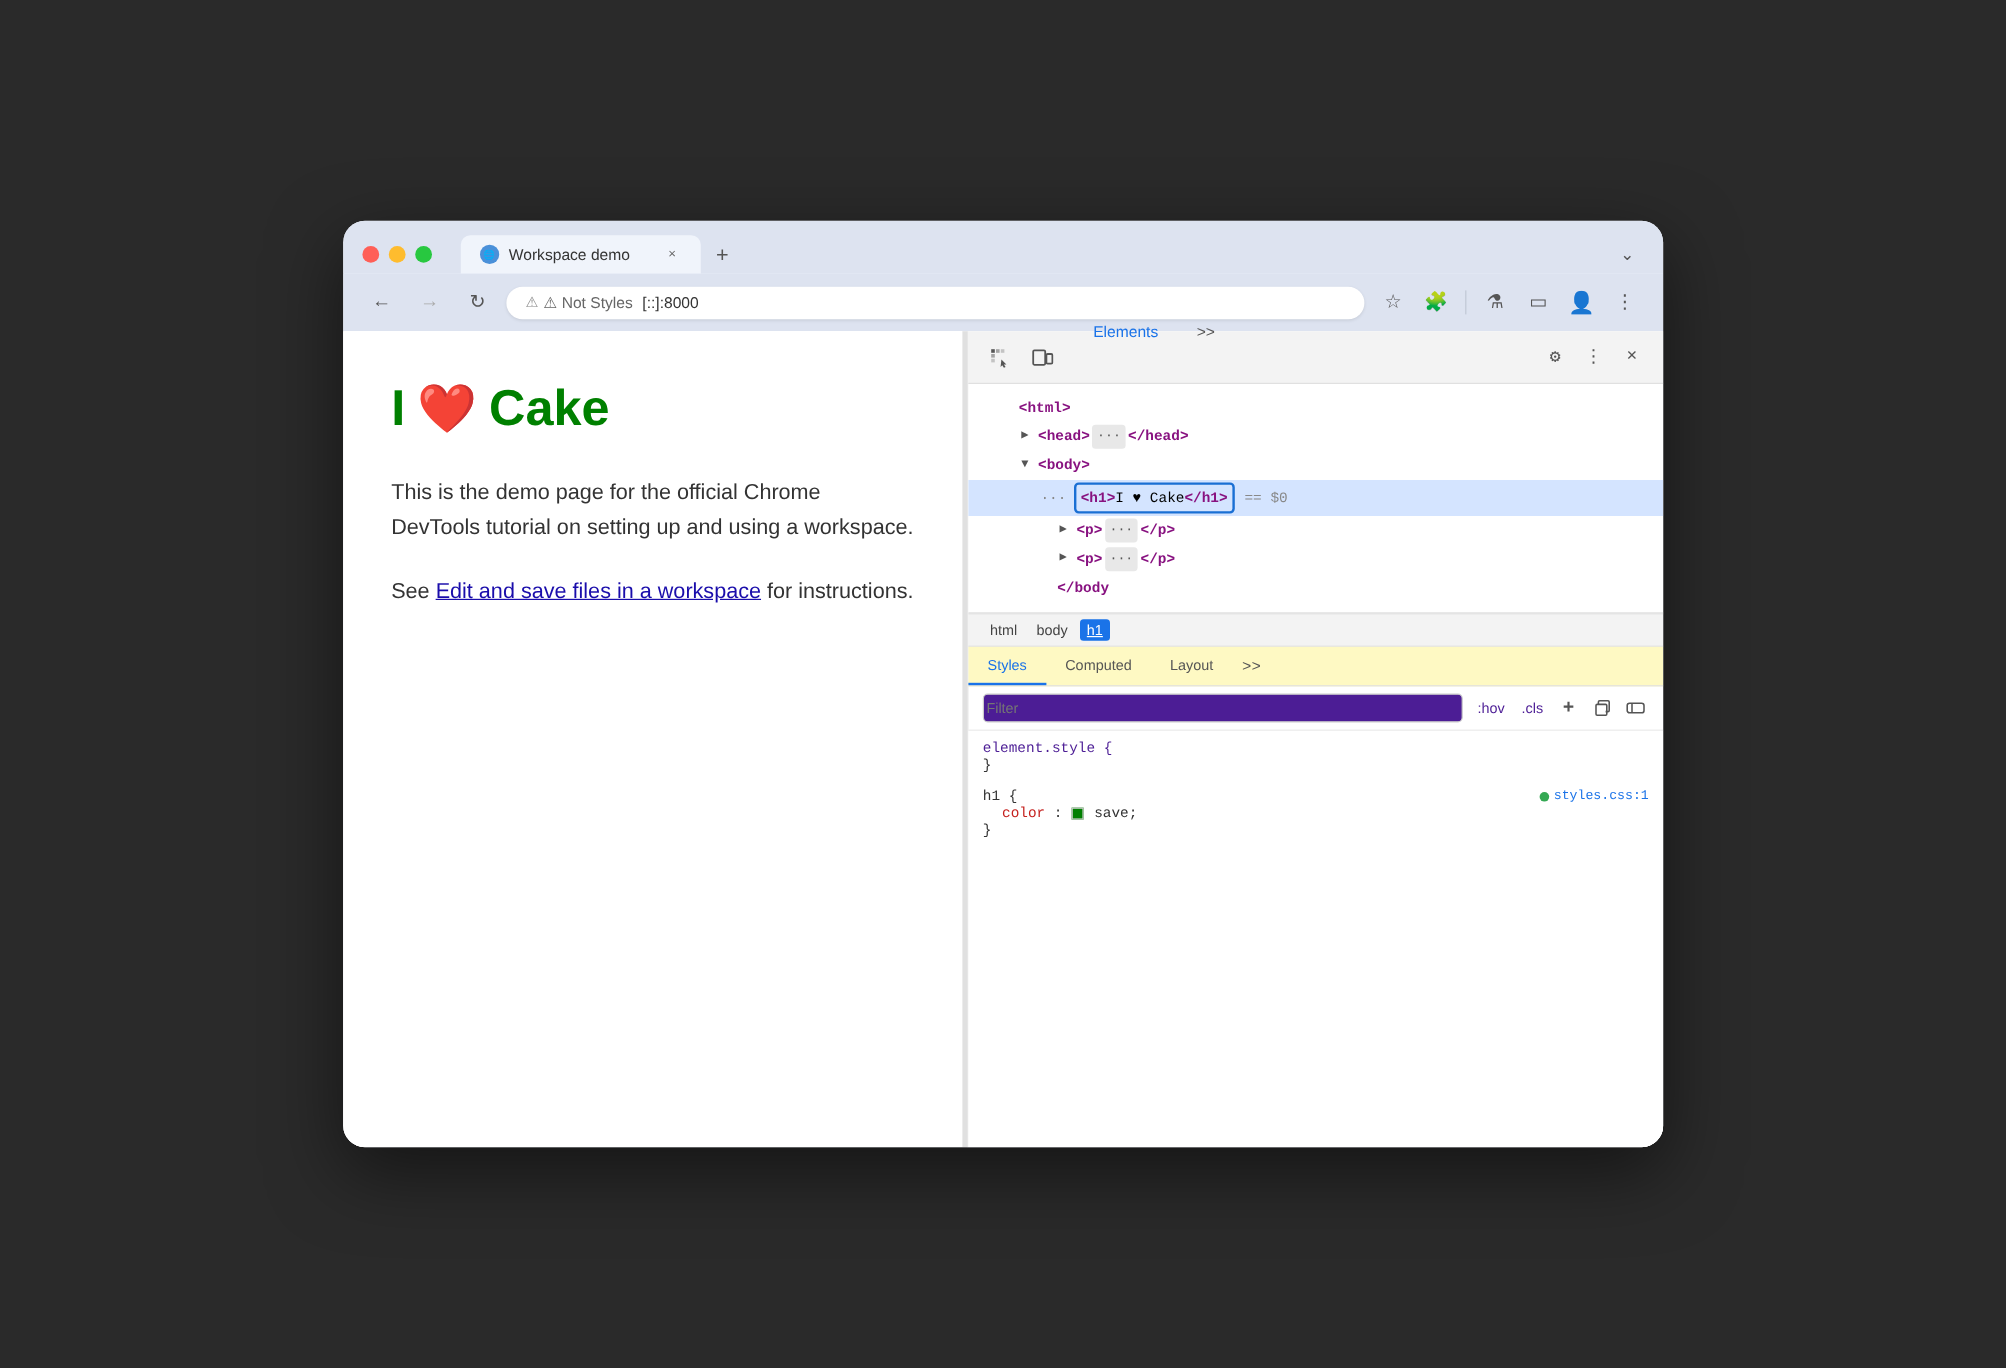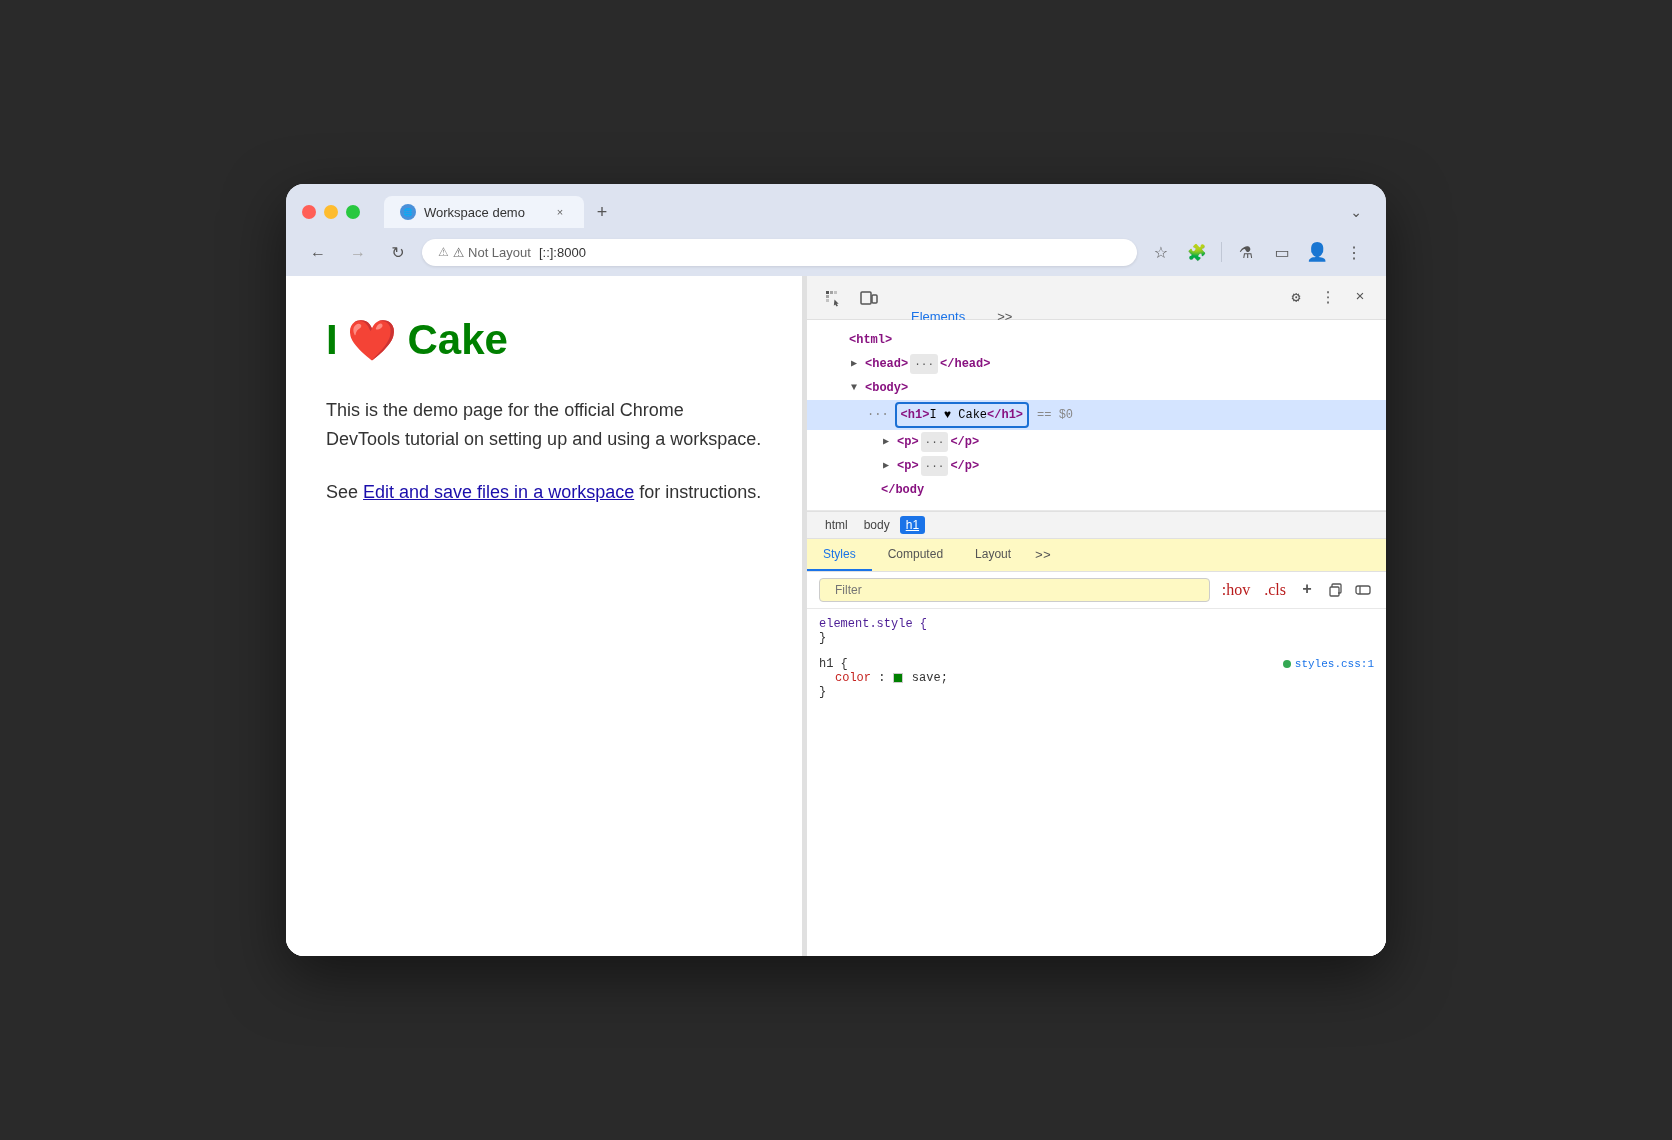--- a/index.html
+++ b/index.html
@@ -233,21 +233,21 @@
       display: flex;
       align-items: center;
       flex: 1;
       margin-left: 4px;
       gap: 0;
     }
     .devtools-tab {
       padding: 0 16px;
       height: 57px;
       display: flex;
-      align-items: flex-end;
+      align-items: flex-start;
       cursor: pointer;
       font-size: 13px;
       color: #555;
       font-family: -apple-system, BlinkMacSystemFont, sans-serif;
       border-bottom: 2px solid transparent;
     }
     .devtools-tab.active {
       color: #1a73e8;
       border-bottom: 2px solid #1a73e8;
     }
@@ -372,38 +372,38 @@
       display: flex;
       align-items: center;
       gap: 8px;
       border-bottom: 1px solid #e8e8e8;
       flex-shrink: 0;
     }
     .filter-input {
       flex: 1;
       border: 1px solid #ccc;
       border-radius: 4px;
-      padding: 4px 15px;
-      font-size: 12px;
-      background: #fef9c3;
+      padding: 4px 2px;
+      font-size: 12px;
+      background: #4c1d95;
       color: #888;
       font-family: -apple-system, BlinkMacSystemFont, sans-serif;
     }
     .filter-btns {
       display: flex;
       gap: 6px;
       align-items: center;
     }
     .filter-btn {
-      font-size: 16px;
-      color: #b91c1c;
+      font-size: 12px;
+      color: #4c1d95;
       cursor: pointer;
       padding: 2px 4px;
       border-radius: 3px;
-      font-family: Liberation Serif, serif;
+      font-family: Liberation Sans, sans-serif;
     }
     .filter-icon-btn {
       width: 22px;
       height: 22px;
       display: flex; align-items: center; justify-content: center;
       font-size: 14px;
       color: #555;
       cursor: pointer;
       border-radius: 3px;
     }
@@ -486,21 +486,21 @@
     </div>
   </div>
 
   <div class="nav-bar">
     <div class="nav-btn">←</div>
     <div class="nav-btn disabled">→</div>
     <div class="nav-btn">↻</div>
     <div class="address-bar">
       <span class="address-warning">
         <span>⚠</span>
-        <span style="font-family: -apple-system, sans-serif; font-size: 13px; color: #666;">⚠ Not Layout</span>
+        <span style="font-family: -apple-system, sans-serif; font-size: 13px; color: #666;">⚠ Not Styles</span>
       </span>
       <span class="address-text" style="font-family: -apple-system, sans-serif; font-size: 13px;">[::]:8000</span>
     </div>
     <div class="nav-icons">
       <div class="nav-icon-btn">☆</div>
       <div class="nav-icon-btn">🧩</div>
       <div class="nav-separator"></div>
       <div class="nav-icon-btn">⚗</div>
       <div class="nav-icon-btn">▭</div>
       <div class="nav-icon-btn" style="color: #1a73e8; font-size: 18px;">👤</div>

